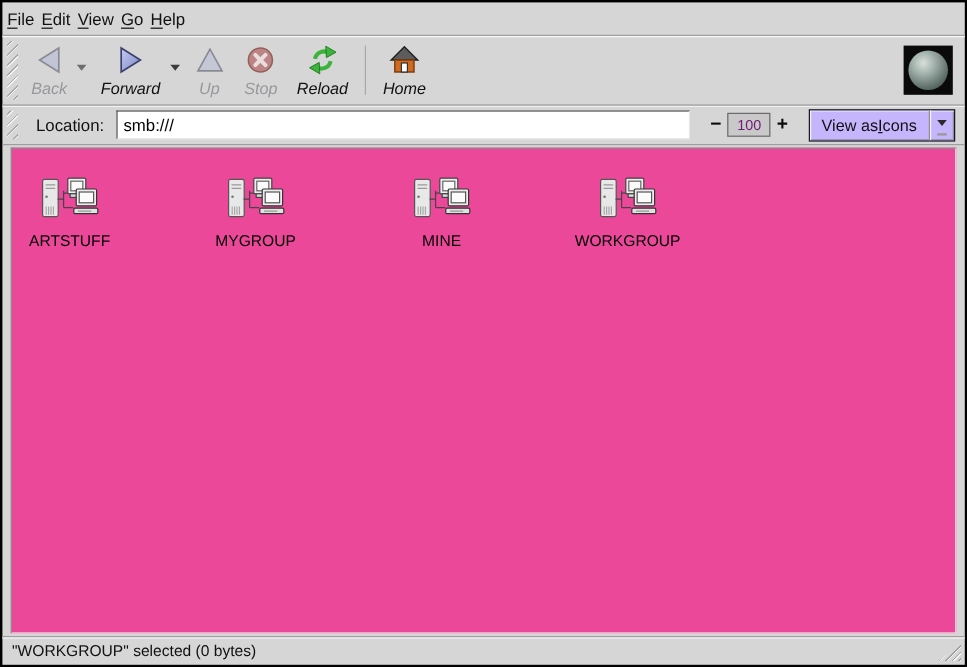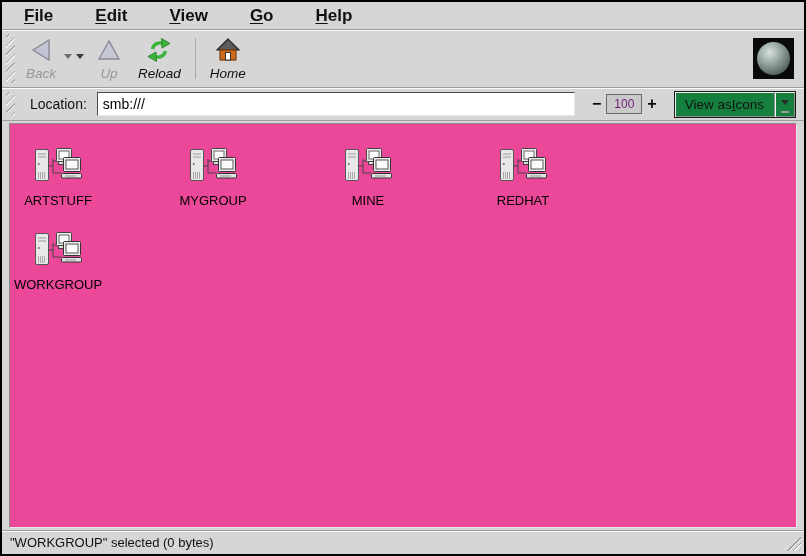--- a/index.html
+++ b/index.html
@@ -13,24 +13,23 @@
     position: relative;
   }
   
   .menubar {
     height: 28px; flex: 0 0 28px;
     display: flex; align-items: center;
     border-bottom: 1px solid #9e9e9e;
     padding-left: 1px;
   }
   .menu-item {
-    padding: 5px 21px;
-    font-size: 17px;
+    padding: 5px 3px;
+    font-size: 14px;
     cursor: default;
-    font-weight: bold;
   }
   .menu-item u { text-underline-offset: 2px; }
   
   .toolbar {
     height: 58px; flex: 0 0 58px;
     display: flex; align-items: flex-start;
     border-bottom: 1px solid #9e9e9e;
     box-shadow: inset 0 1px 0 #fafafa;
     padding: 0 2px;
   }
@@ -83,21 +82,21 @@
     font-size: 16px; font-weight: bold; color: #0a0a0a;
     padding: 0 5px; cursor: default; line-height: 24px;
   }
   .zoom-level {
     background: #c9c9c9; border: 1px solid #6a6a6a;
     font-size: 12px; padding: 2px 7px; color: #701a75;
   }
   .viewas {
     margin-left: 12px; height: 27px;
     display: flex; align-items: stretch;
-    background: #15803d;
+    background: #c4b5fd;
     border: 1px solid #1a1a1a;
     box-shadow: inset 1px 1px 0 #f4f4f4, inset -1px -1px 0 #8f8f8f;
   }
   .viewas-text {
     display: flex; align-items: center;
     padding: 0 10px; font-size: 13.5px; white-space: nowrap;
   }
   .viewas-arrow {
     width: 21px; border-left: 1px solid #8f8f8f;
     box-shadow: inset 1px 0 0 #f4f4f4;
@@ -171,31 +170,54 @@
     <div class="tbtn disabled">
       <span class="ticon">
         <svg width="26" height="26" viewBox="0 0 26 26">
             <polygon points="21,3 5,13 21,23" fill="#c1c5d6" stroke="#8a8a94" stroke-width="1.4"></polygon>
           </svg>
       </span>
       <span class="tlabel">Back</span>
     </div>
     <div class="chev dim"></div>
 
+    <div class="tbtn">
+      <span class="ticon">
+        <svg width="26" height="26" viewBox="0 0 26 26">
+          <defs>
+              <linearGradient id="fg" x1="0" y1="0" x2="1" y2="1">
+            <stop offset="0" stop-color="#c6ccf2"></stop>
+                <stop offset="1" stop-color="#7d86c4"></stop>
+          </linearGradient>
+            </defs>
+          <polygon points="5,3 21,13 5,23" fill="url(#fg)" stroke="#39406e" stroke-width="1.4"></polygon>
+        </svg>
+      </span>
+      <span class="tlabel">Forward</span>
+    </div>
     <div class="chev"></div>
 
     <div class="tbtn disabled">
       <span class="ticon">
         <svg width="26" height="26" viewBox="0 0 26 26">
             <polygon points="13,4 3,22 23,22" fill="#c4c8d5" stroke="#8a8a94" stroke-width="1.4"></polygon>
           </svg>
       </span>
       <span class="tlabel">Up</span>
     </div>
 
+    <div class="tbtn disabled">
+      <span class="ticon">
+        <svg width="26" height="26" viewBox="0 0 26 26">
+          <circle cx="13" cy="13" r="10" fill="#bc8484" stroke="#94605c" stroke-width="1.3"></circle>
+          <path d="M8.8,8.8 L17.2,17.2 M17.2,8.8 L8.8,17.2" stroke="#e9dedd" stroke-width="3.3" stroke-linecap="round"></path>
+        </svg>
+      </span>
+      <span class="tlabel">Stop</span>
+    </div>
 
     <div class="tbtn">
       <span class="ticon">
         <svg width="26" height="26" viewBox="0 0 26 26">
           <path d="M6.5,12 A7.5,7.5 0 0 1 18.5,7.5" fill="none" stroke="#3cb43c" stroke-width="3.4"></path>
           <polygon points="15.5,1.5 24,6.5 16,11" fill="#3cb43c" stroke="#1f7a1f" stroke-width="0.8"></polygon>
           <path d="M19.5,14 A7.5,7.5 0 0 1 7.5,18.5" fill="none" stroke="#3cb43c" stroke-width="3.4"></path>
           <polygon points="10.5,24.5 2,19.5 10,15" fill="#3cb43c" stroke="#1f7a1f" stroke-width="0.8"></polygon>
         </svg>
       </span>
@@ -299,40 +321,20 @@
               <rect x="26.5" y="15.5" width="11" height="3" fill="#dcdcdc" stroke="#444"></rect>
               <rect x="31.5" y="11.5" width="17" height="14" rx="1" fill="#ececec" stroke="#333"></rect>
               <rect x="34" y="14" width="12" height="9" fill="#fbfbfb" stroke="#555"></rect>
               <rect x="29.5" y="27.5" width="20" height="4.5" rx="1" fill="#e2e2e2" stroke="#333"></rect>
               <line x1="33" y1="30" x2="44" y2="30" stroke="#999"></line>
             </svg>
           </span>
           <div class="share-label">MINE</div>
         </div>
 
-        <div class="share-item">
-          <span>
-            <svg width="52" height="40" viewBox="0 0 52 40">
-              <rect x="3.5" y="3.5" width="13" height="31" rx="1.5" fill="#e8e8e8" stroke="#555"></rect>
-              <line x1="6" y1="8" x2="14" y2="8" stroke="#9a9a9a"></line>
-              <line x1="6" y1="11" x2="14" y2="11" stroke="#9a9a9a"></line>
-              <circle cx="6.8" cy="18" r="1.1" fill="#777"></circle>
-              <path d="M6.5,26 v7 M8.5,26 v7 M10.5,26 v7 M12.5,26 v7" stroke="#a8a8a8" fill="none"></path>
-              <path d="M16,20 h5 M21,13 v14 M21,15 h4 M21,27 h8" stroke="#444" fill="none"></path>
-              <rect x="24.5" y="2.5" width="15" height="13" rx="1" fill="#ececec" stroke="#444"></rect>
-              <rect x="27" y="5" width="10" height="8" fill="#fbfbfb" stroke="#666"></rect>
-              <rect x="26.5" y="15.5" width="11" height="3" fill="#dcdcdc" stroke="#444"></rect>
-              <rect x="31.5" y="11.5" width="17" height="14" rx="1" fill="#ececec" stroke="#333"></rect>
-              <rect x="34" y="14" width="12" height="9" fill="#fbfbfb" stroke="#555"></rect>
-              <rect x="29.5" y="27.5" width="20" height="4.5" rx="1" fill="#e2e2e2" stroke="#333"></rect>
-              <line x1="33" y1="30" x2="44" y2="30" stroke="#999"></line>
-            </svg>
-          </span>
-          <div class="share-label">REDHAT</div>
-        </div>
 
         <div class="share-item">
           <span>
             <svg width="52" height="40" viewBox="0 0 52 40">
               <rect x="3.5" y="3.5" width="13" height="31" rx="1.5" fill="#e8e8e8" stroke="#555"></rect>
               <line x1="6" y1="8" x2="14" y2="8" stroke="#9a9a9a"></line>
               <line x1="6" y1="11" x2="14" y2="11" stroke="#9a9a9a"></line>
               <circle cx="6.8" cy="18" r="1.1" fill="#777"></circle>
               <path d="M6.5,26 v7 M8.5,26 v7 M10.5,26 v7 M12.5,26 v7" stroke="#a8a8a8" fill="none"></path>
               <path d="M16,20 h5 M21,13 v14 M21,15 h4 M21,27 h8" stroke="#444" fill="none"></path>

